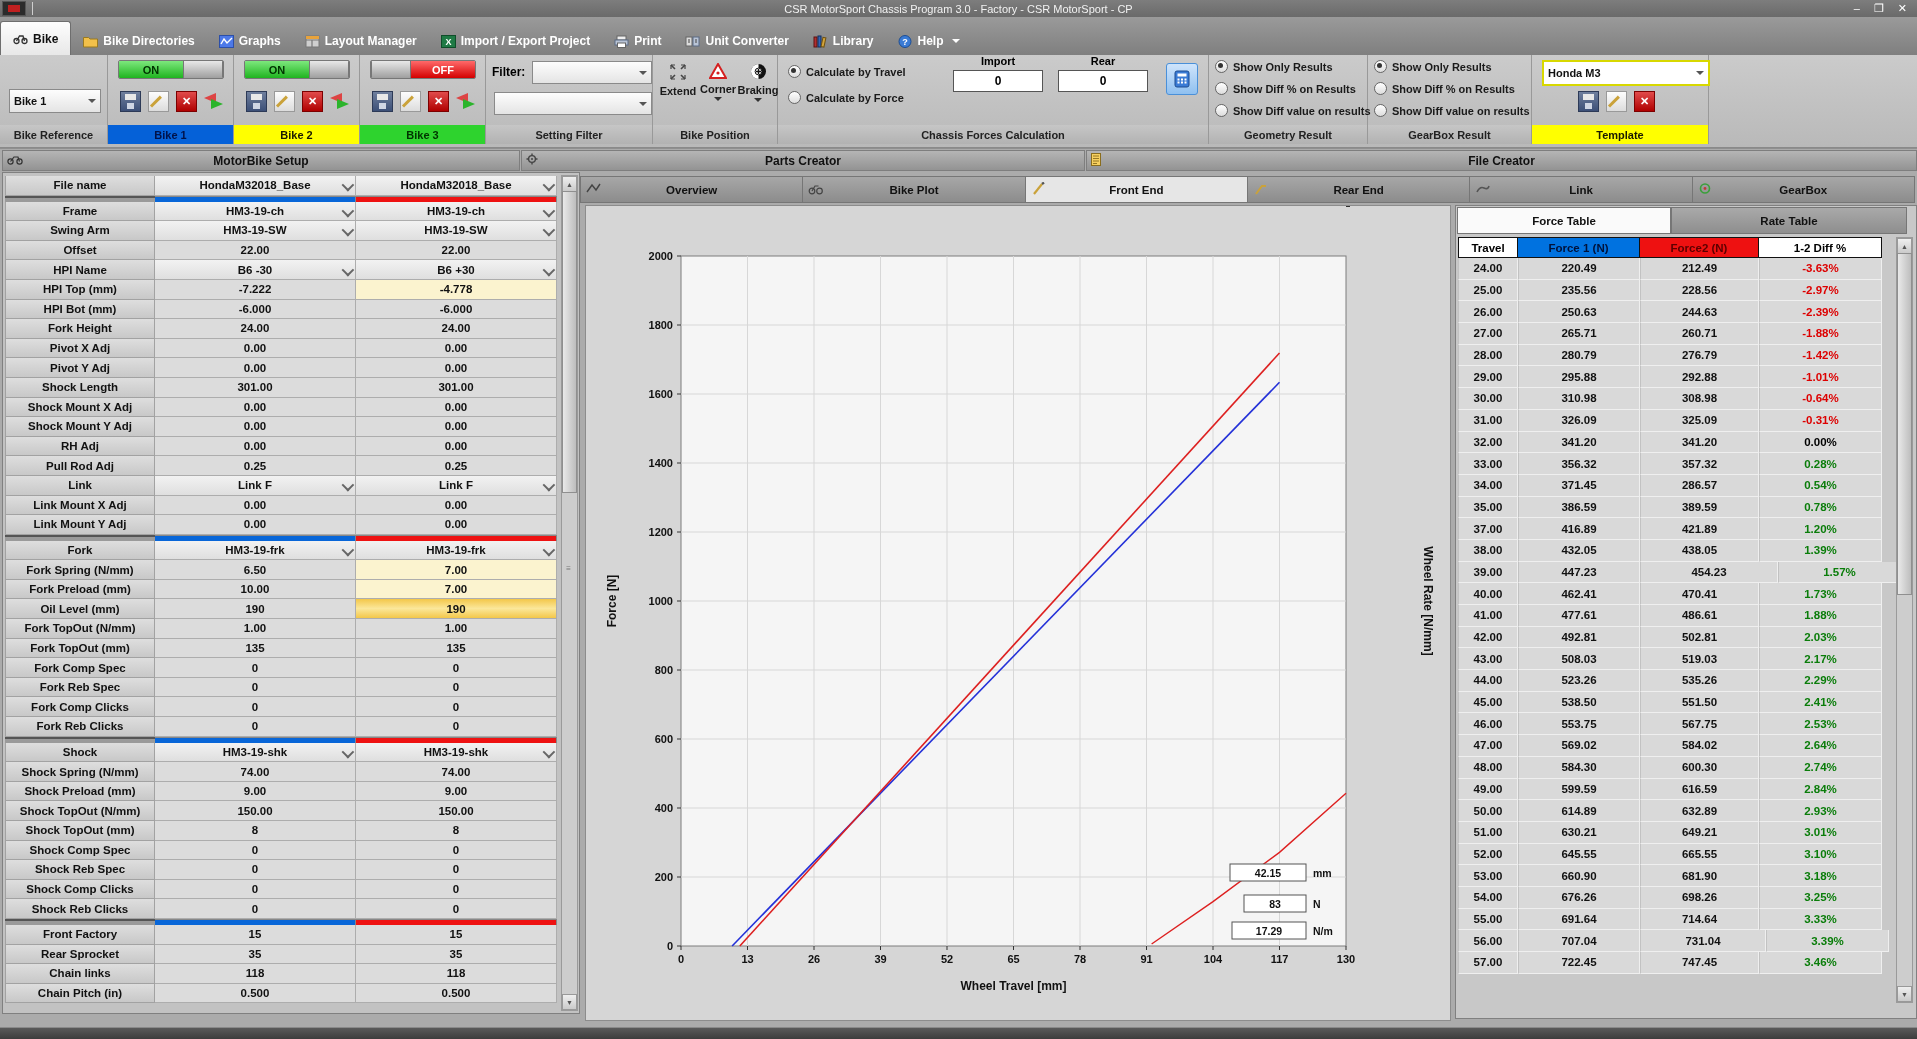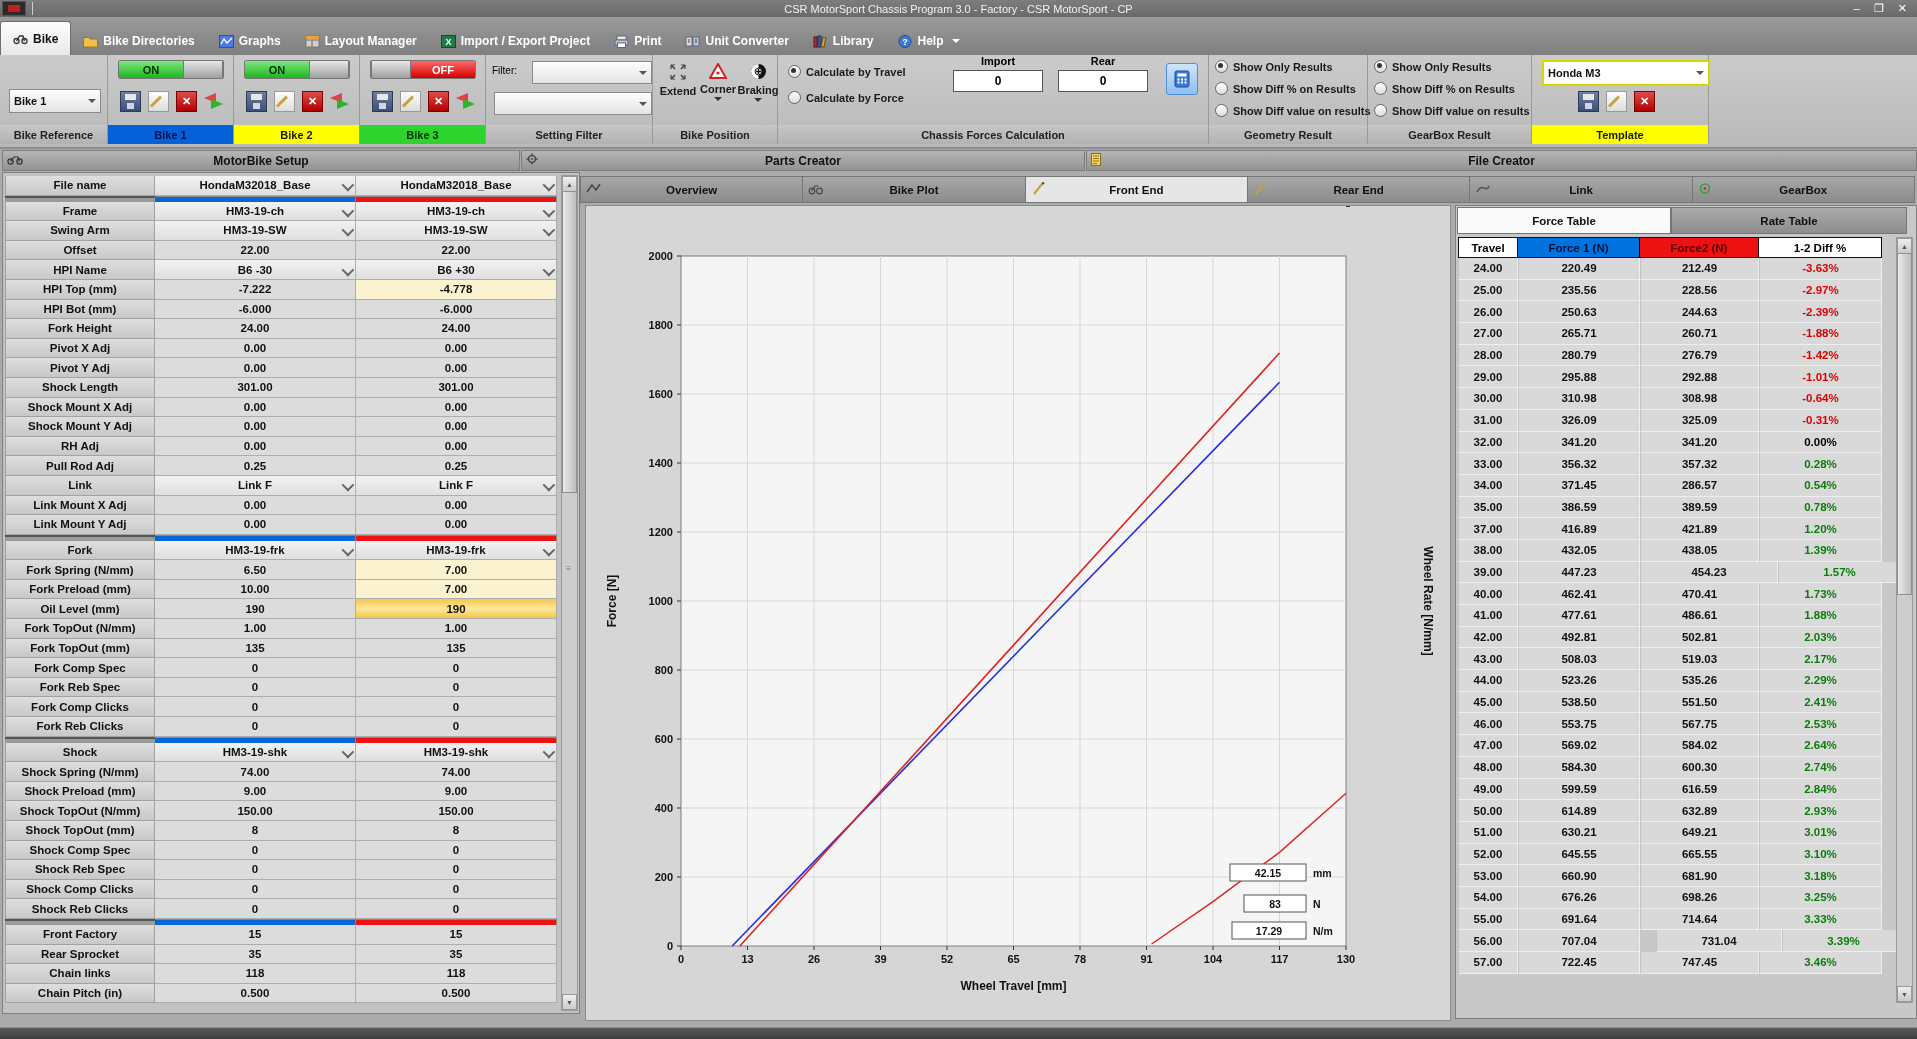--- a/index.html
+++ b/index.html
@@ -266,21 +266,21 @@
           </div>
           <div class="ricon i-del">✕</div>
           <div class="ricon i-switch">
             <b></b>
             <u></u>
           </div>
         </div>
       </div>
       <div class="rcap" style="left: 360px; width: 125px; background: rgb(46, 211, 46); color: rgb(0, 51, 0);">Bike 3</div>
       <div class="rgroup" style="left: 486px; width: 166px;">
-        <div style="position: absolute; left: 6px; top: 10px; font-size: 10px; font-weight: normal;">Filter:</div>
+        <div style="position: absolute; left: 6px; top: 10px; font-size: 12px; font-weight: bold;">Filter:</div>
         <div class="dropdown" style="position: absolute; left: 46px; top: 6px; width: 110px; height: 21px;">
           <span></span>
           <span class="dd-caret"></span>
         </div>
         <div class="dropdown" style="position: absolute; left: 8px; top: 37px; width: 148px; height: 21px;">
           <span></span>
           <span class="dd-caret"></span>
         </div>
       </div>
       <div class="rcap" style="left: 486px; width: 166px;">Setting Filter</div>
@@ -1177,21 +1177,21 @@
         </div>
         <div class="frow">
           <div class="fc" style="width: 60px;">55.00</div>
           <div class="fc" style="width: 122px;">691.64</div>
           <div class="fc" style="width: 119px;">714.64</div>
           <div class="fc" style="width: 123px; color: rgb(10, 125, 10);">3.33%</div>
         </div>
         <div class="frow">
           <div class="fc" style="width: 60px;">56.00</div>
           <div class="fc" style="width: 122px;">707.04</div>
-          <div class="fc" style="width: 126px; margin-left: 16px;">731.04</div>
+          <div class="fc" style="width: 126px;">731.04</div>
           <div class="fc" style="width: 123px; color: rgb(10, 125, 10);">3.39%</div>
         </div>
         <div class="frow">
           <div class="fc" style="width: 60px;">57.00</div>
           <div class="fc" style="width: 122px;">722.45</div>
           <div class="fc" style="width: 119px;">747.45</div>
           <div class="fc" style="width: 123px; color: rgb(10, 125, 10);">3.46%</div>
         </div>
       </div>
     <div class="vscroll" style="right:3px;top:31px;height:764px;">

